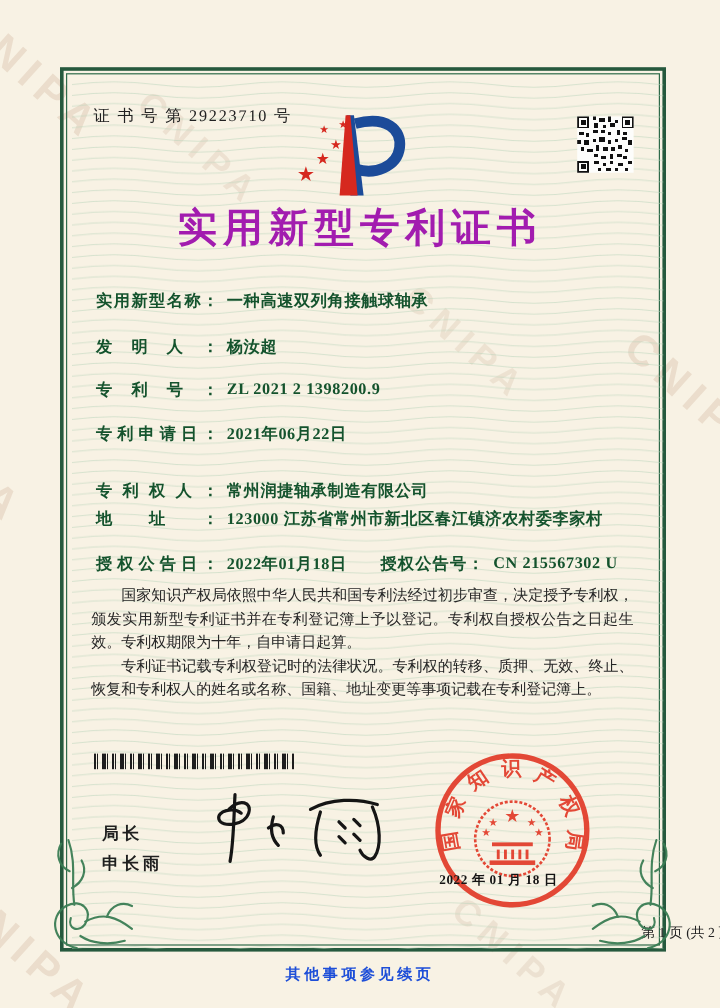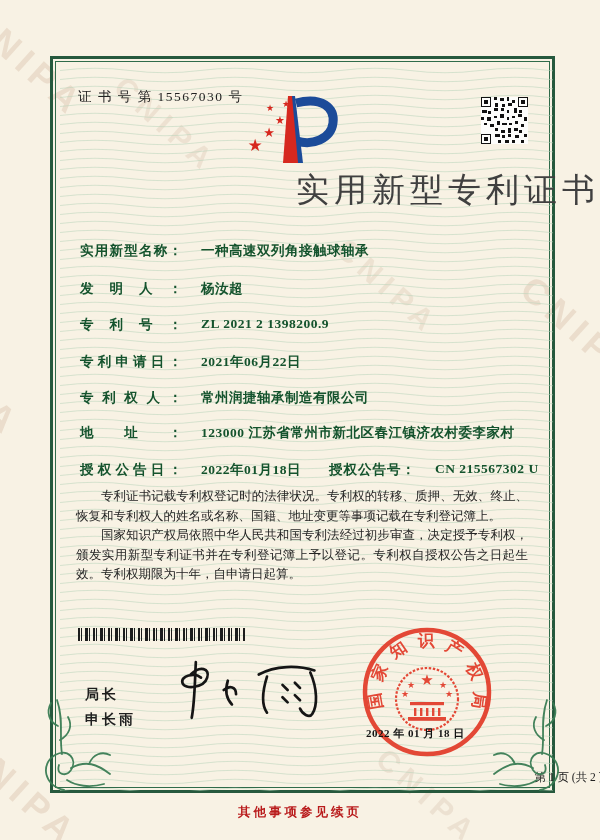--- a/index.html
+++ b/index.html
@@ -25,29 +25,29 @@
   .frame-inner { position:absolute; inset:2px; border:1px solid #2f6b4a; }
   .guilloche { position:absolute; inset:4px; z-index:0; }
 
   .content { position:absolute; inset:0; z-index:3; }
 
   .cert-no { position:absolute; left:78px; top:88px; font-size:13.5px; letter-spacing:1.5px; color:#222; }
 
   .logo { position:absolute; left:242px; top:93px; width:104px; height:74px; }
   .qr { position:absolute; left:481px; top:97px; width:47px; height:47px; }
 
-  .title { position:absolute; left:0; top:168px; width:100%; text-align:right;
-           font-size:33px; font-weight:normal; letter-spacing:5px; color:#404040; }
+  .title { position:absolute; left:0; top:168px; width:100%; text-align:center;
+           font-size:33px; font-weight:bold; letter-spacing:5px; color:#a21caf; }
 
   .fields { position:absolute; left:80px; top:242px; width:450px; }
   .frow { position:absolute; left:0; display:flex; font-size:13.5px; font-weight:700; color:#14532d; white-space:nowrap; }
   .flabel { display:inline-block; width:102px; text-align:justify; text-align-last:justify; text-justify:inter-character; }
-  .fvalue { margin-left:19px; letter-spacing:0.5px; }
+  .fvalue { margin-left:7px; letter-spacing:0.5px; }
   .frow.r0{top:0px;} .frow.r1{top:38px;} .frow.r2{top:74px;} .frow.r3{top:111px;}
-  .frow.r4{top:147px;align-items:center;} .frow.r5{top:182px;} .frow.r6{top:219px;}
+  .frow.r4{top:158px;align-items:center;} .frow.r5{top:182px;} .frow.r6{top:219px;}
   .flabel2 { display:inline-block; margin-left:28px; letter-spacing:1px; }
 
   .paras { position:absolute; left:76px; top:487px; width:452px; font-size:12.5px;
            line-height:19.5px; color:#252525; text-align:justify; }
   .paras p { text-indent:2em; font-weight:500; }
 
   .barcode { position:absolute; left:78px; top:628px; width:167px; height:13px;
     background:repeating-linear-gradient(90deg,#1d1d1d 0 2px,transparent 2px 3px,#1d1d1d 3px 4px,
       transparent 4px 7px,#1d1d1d 7px 10px,transparent 10px 11px,#1d1d1d 11px 12px,transparent 12px 15px); }
 
@@ -55,21 +55,21 @@
             font-weight:bold; font-size:14px; color:#1f1f1f; letter-spacing:3px; line-height:25px; }
   .signature { position:absolute; left:168px; top:660px; width:165px; height:60px; }
 
   .seal { position:absolute; left:360px; top:625px; width:134px; height:134px; opacity:0.92; }
   .seal-date { position:absolute; left:366px; top:726px; width:130px; font-size:11px;
                font-weight:bold; color:#141414; white-space:nowrap; letter-spacing:0.5px; }
 
   .pagefoot { position:absolute; left:14px; top:770px; width:100%; text-align:right;
               font-size:11.5px; color:#222; }
   .contnote { position:absolute; left:0; top:804px; width:100%; text-align:center;
-              font-size:12.5px; font-weight:600; letter-spacing:3px; color:#b91c1c; }
+              font-size:12.5px; font-weight:600; letter-spacing:3px; color:#1d4ed8; }
 
   .ornament { position:absolute; width:78px; height:102px; z-index:4; }
   .orn-bl { left:34px; top:694px; }
   .orn-br { left:492px; top:694px; transform:scaleX(-1); }
 </style>
 </head>
 <body>
 
 <div class="page">
 
@@ -112,21 +112,21 @@
       <path d="M26,46 C35,41 39,32 34,23"></path>
       <path d="M24,32 C15,28 12,18 17,9"></path>
       <path d="M37,74 C52,66 63,70 76,80"></path>
       <path d="M55,70 C59,60 68,57 76,61"></path>
       <path d="M33,86 C42,92 56,94 70,90"></path>
     </g>
   </svg>
 
   <div class="content">
 
-    <div class="cert-no">证 书 号 第 15567030 号</div>
+    <div class="cert-no">证 书 号 第 29223710 号</div>
 
     <svg class="logo" viewBox="0 0 104 74">
       <path d="M54,10 C80,3 93,15 91,30 C89,46 70,53 55,48" fill="none" stroke="#1c4b99" stroke-width="9"></path>
       <polygon points="47,3 53,3 61,70 50,70" fill="#1c4b99"></polygon>
       <polygon points="46,3 50,3 56,70 41,70" fill="#d6281f"></polygon>
       <text x="13" y="58" font-size="17" fill="#d6281f" text-anchor="middle">★</text>
       <text x="27" y="44" font-size="13" fill="#d6281f" text-anchor="middle">★</text>
       <text x="38" y="31" font-size="11" fill="#d6281f" text-anchor="middle">★</text>
       <text x="28" y="18" font-size="9" fill="#d6281f" text-anchor="middle">★</text>
       <text x="44" y="14" font-size="9" fill="#d6281f" text-anchor="middle">★</text>
@@ -223,22 +223,22 @@
       </div>
       <div class="frow r6">
         <span class="flabel">授权公告日：</span>
         <span class="fvalue">2022年01月18日</span>
         <span class="flabel2">授权公告号：</span>
         <span class="fvalue">CN 215567302 U</span>
       </div>
     </div>
 
     <div class="paras">
+      <p>国家知识产权局依照中华人民共和国专利法经过初步审查，决定授予专利权，颁发实用新型专利证书并在专利登记簿上予以登记。专利权自授权公告之日起生效。专利权期限为十年，自申请日起算。</p>
       <p>专利证书记载专利权登记时的法律状况。专利权的转移、质押、无效、终止、恢复和专利权人的姓名或名称、国籍、地址变更等事项记载在专利登记簿上。</p>
-      <p>国家知识产权局依照中华人民共和国专利法经过初步审查，决定授予专利权，颁发实用新型专利证书并在专利登记簿上予以登记。专利权自授权公告之日起生效。专利权期限为十年，自申请日起算。</p>
     </div>
 
     <div class="barcode"></div>
 
     <div class="issuer">
       <div>局长</div>
       <div>申长雨</div>
     </div>
 
     <svg class="signature" viewBox="0 0 160 58">

